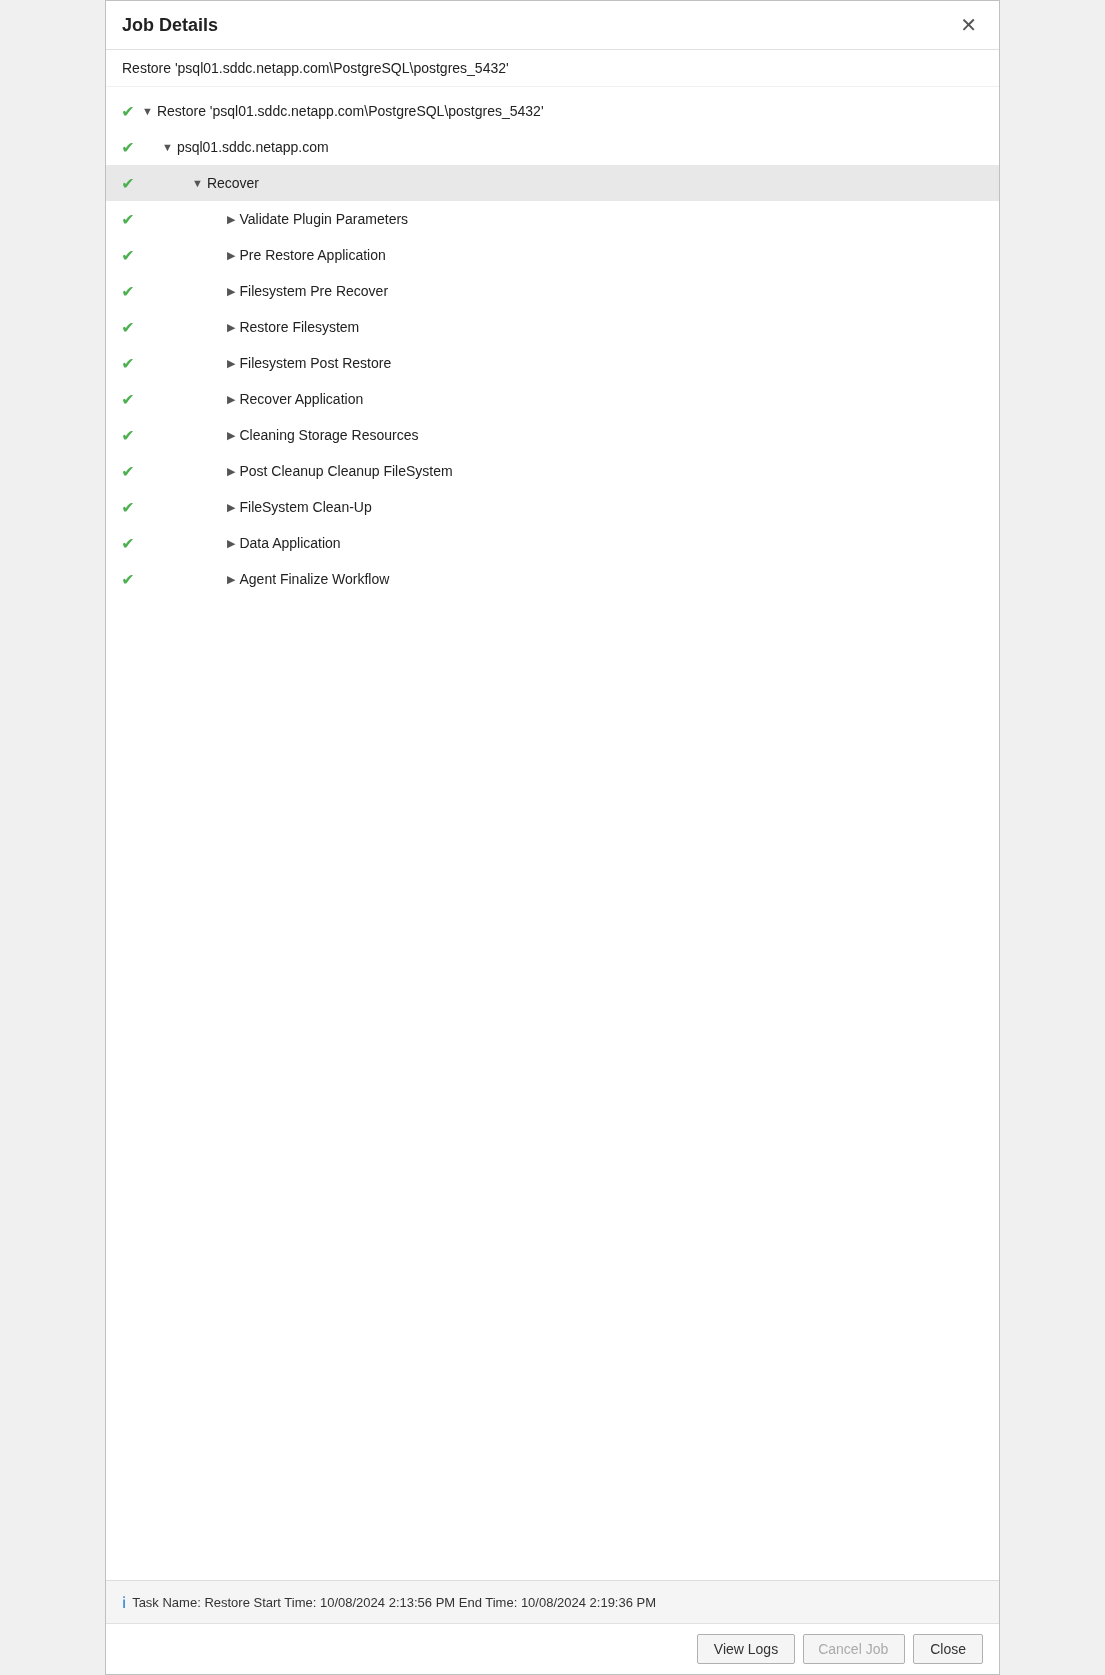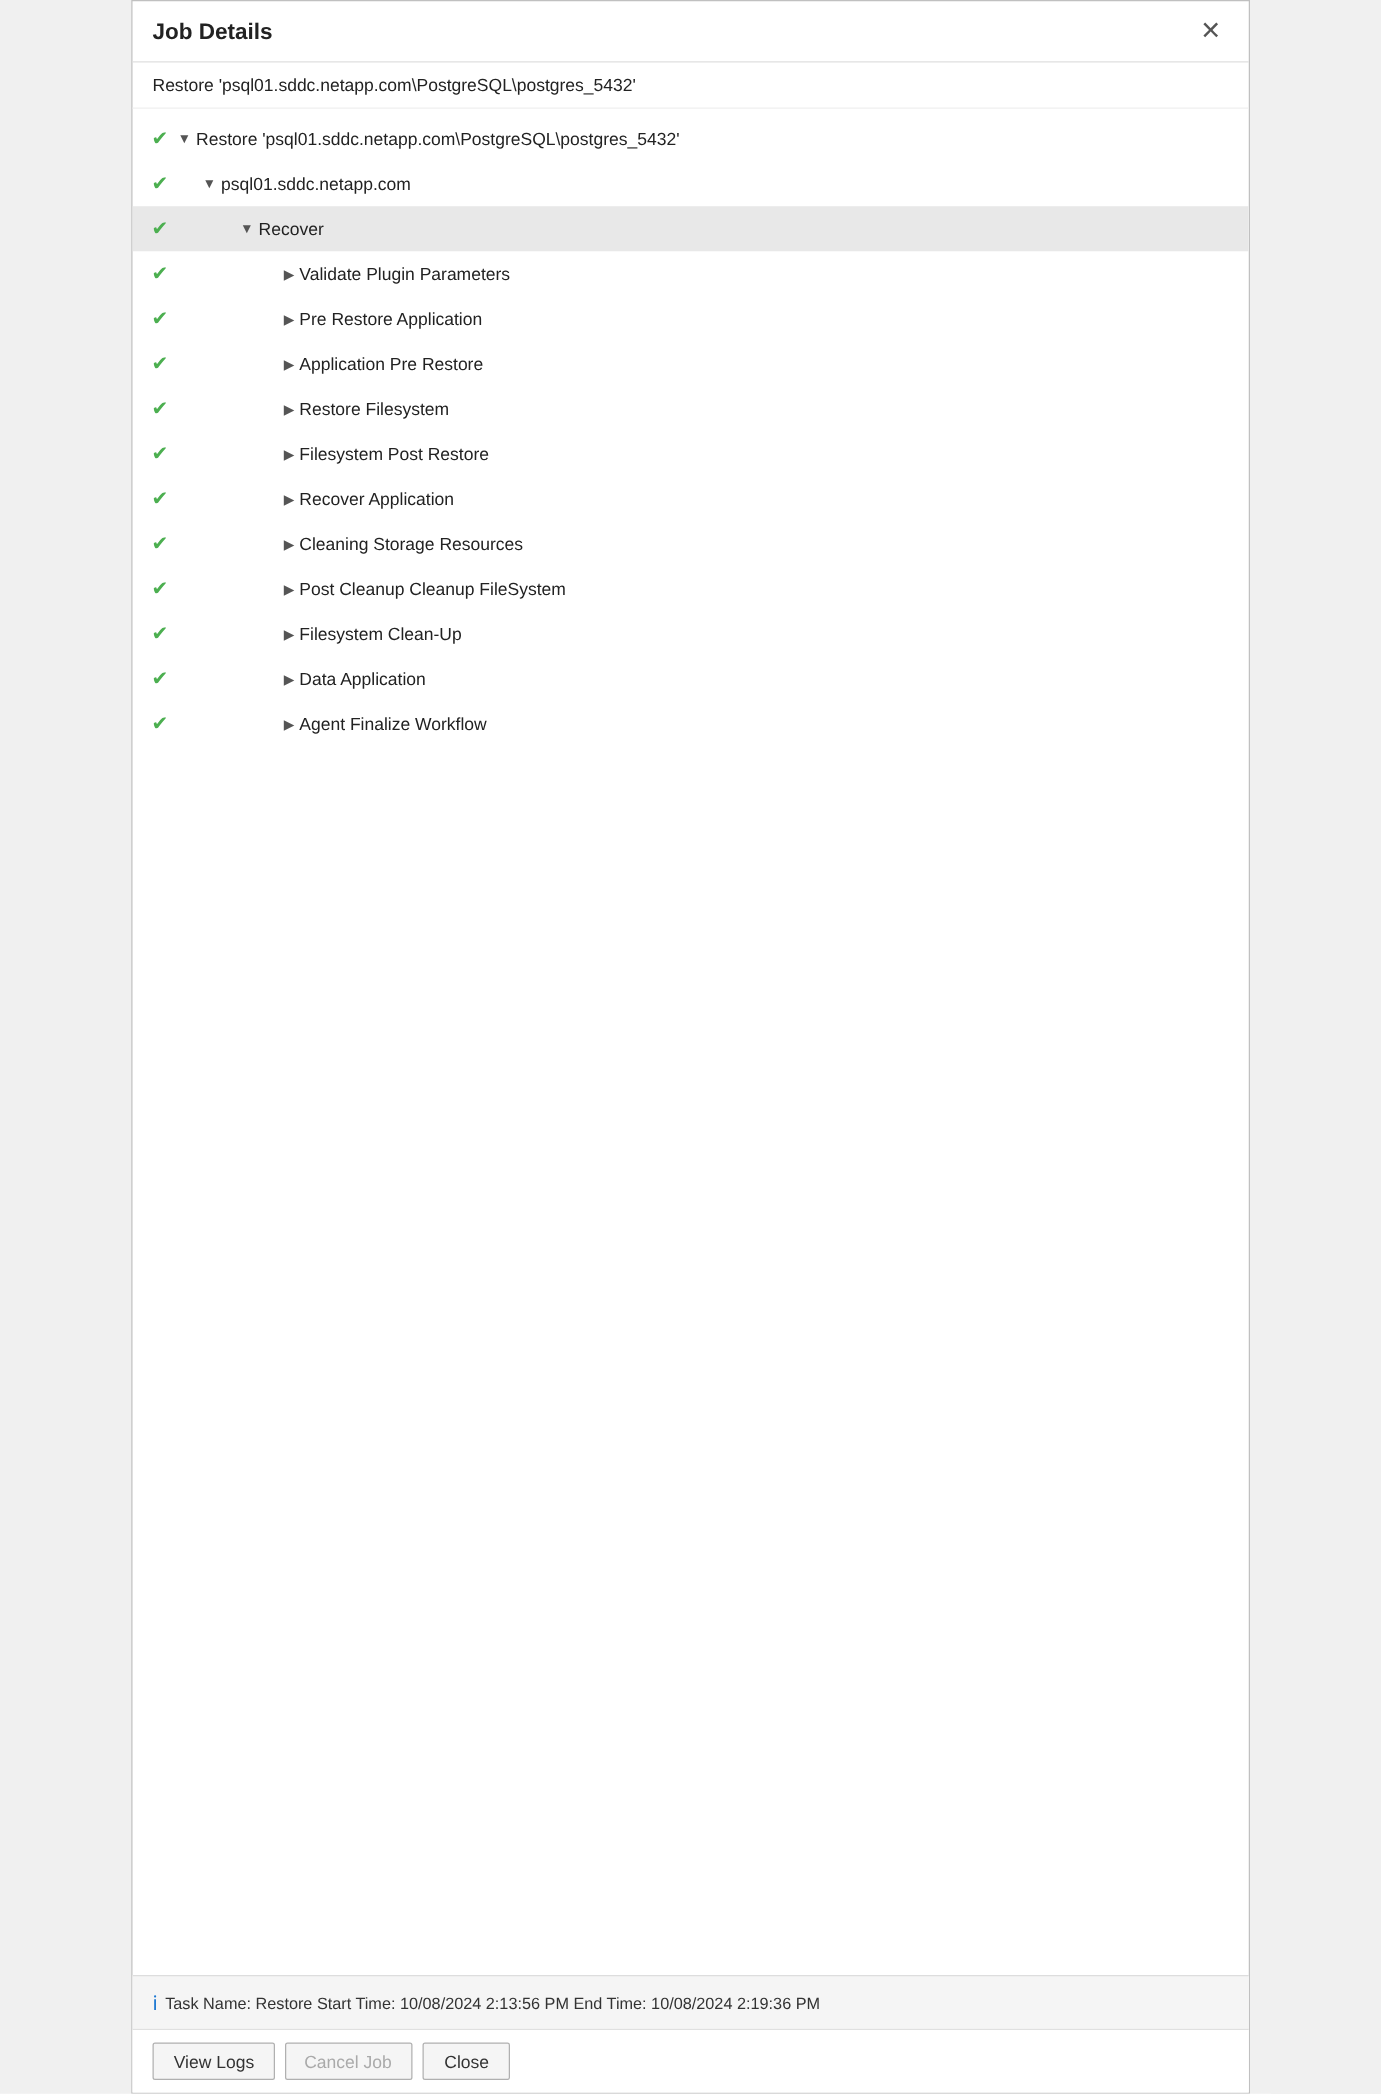--- a/index.html
+++ b/index.html
@@ -93,21 +93,21 @@
       align-items: center;
       gap: 6px;
     }
     .info-icon {
       color: #1976d2;
       font-size: 16px;
       flex-shrink: 0;
     }
     .dialog-footer-buttons {
       display: flex;
-      justify-content: flex-start;
+      justify-content: flex-end;
       padding: 10px 16px;
       gap: 8px;
       border-top: 1px solid #e0e0e0;
       background: #fff;
     }
     .btn {
       padding: 6px 16px;
       font-size: 14px;
       border: 1px solid #b0b0b0;
       background: #f5f5f5;
@@ -162,21 +162,21 @@
         <div class="tree-row">
           <span class="check-icon" style="margin-left: 8px;">✔</span>
           <span style="display: inline-block; width: 85px;"></span>
           <span class="expander">▶ </span>
           <span class="node-label">Pre Restore Application</span>
         </div>
         <div class="tree-row">
           <span class="check-icon" style="margin-left: 8px;">✔</span>
           <span style="display: inline-block; width: 85px;"></span>
           <span class="expander">▶ </span>
-          <span class="node-label">Application Pre Restore</span>
+          <span class="node-label">Filesystem Pre Recover</span>
         </div>
         <div class="tree-row">
           <span class="check-icon" style="margin-left: 8px;">✔</span>
           <span style="display: inline-block; width: 85px;"></span>
           <span class="expander">▶ </span>
           <span class="node-label">Restore Filesystem</span>
         </div>
         <div class="tree-row">
           <span class="check-icon" style="margin-left: 8px;">✔</span>
           <span style="display: inline-block; width: 85px;"></span>
@@ -198,21 +198,21 @@
         <div class="tree-row">
           <span class="check-icon" style="margin-left: 8px;">✔</span>
           <span style="display: inline-block; width: 85px;"></span>
           <span class="expander">▶ </span>
           <span class="node-label">Post Cleanup Cleanup FileSystem</span>
         </div>
         <div class="tree-row">
           <span class="check-icon" style="margin-left: 8px;">✔</span>
           <span style="display: inline-block; width: 85px;"></span>
           <span class="expander">▶ </span>
-          <span class="node-label">Filesystem Clean-Up</span>
+          <span class="node-label">FileSystem Clean-Up</span>
         </div>
         <div class="tree-row">
           <span class="check-icon" style="margin-left: 8px;">✔</span>
           <span style="display: inline-block; width: 85px;"></span>
           <span class="expander">▶ </span>
           <span class="node-label">Data Application</span>
         </div>
         <div class="tree-row">
           <span class="check-icon" style="margin-left: 8px;">✔</span>
           <span style="display: inline-block; width: 85px;"></span>

